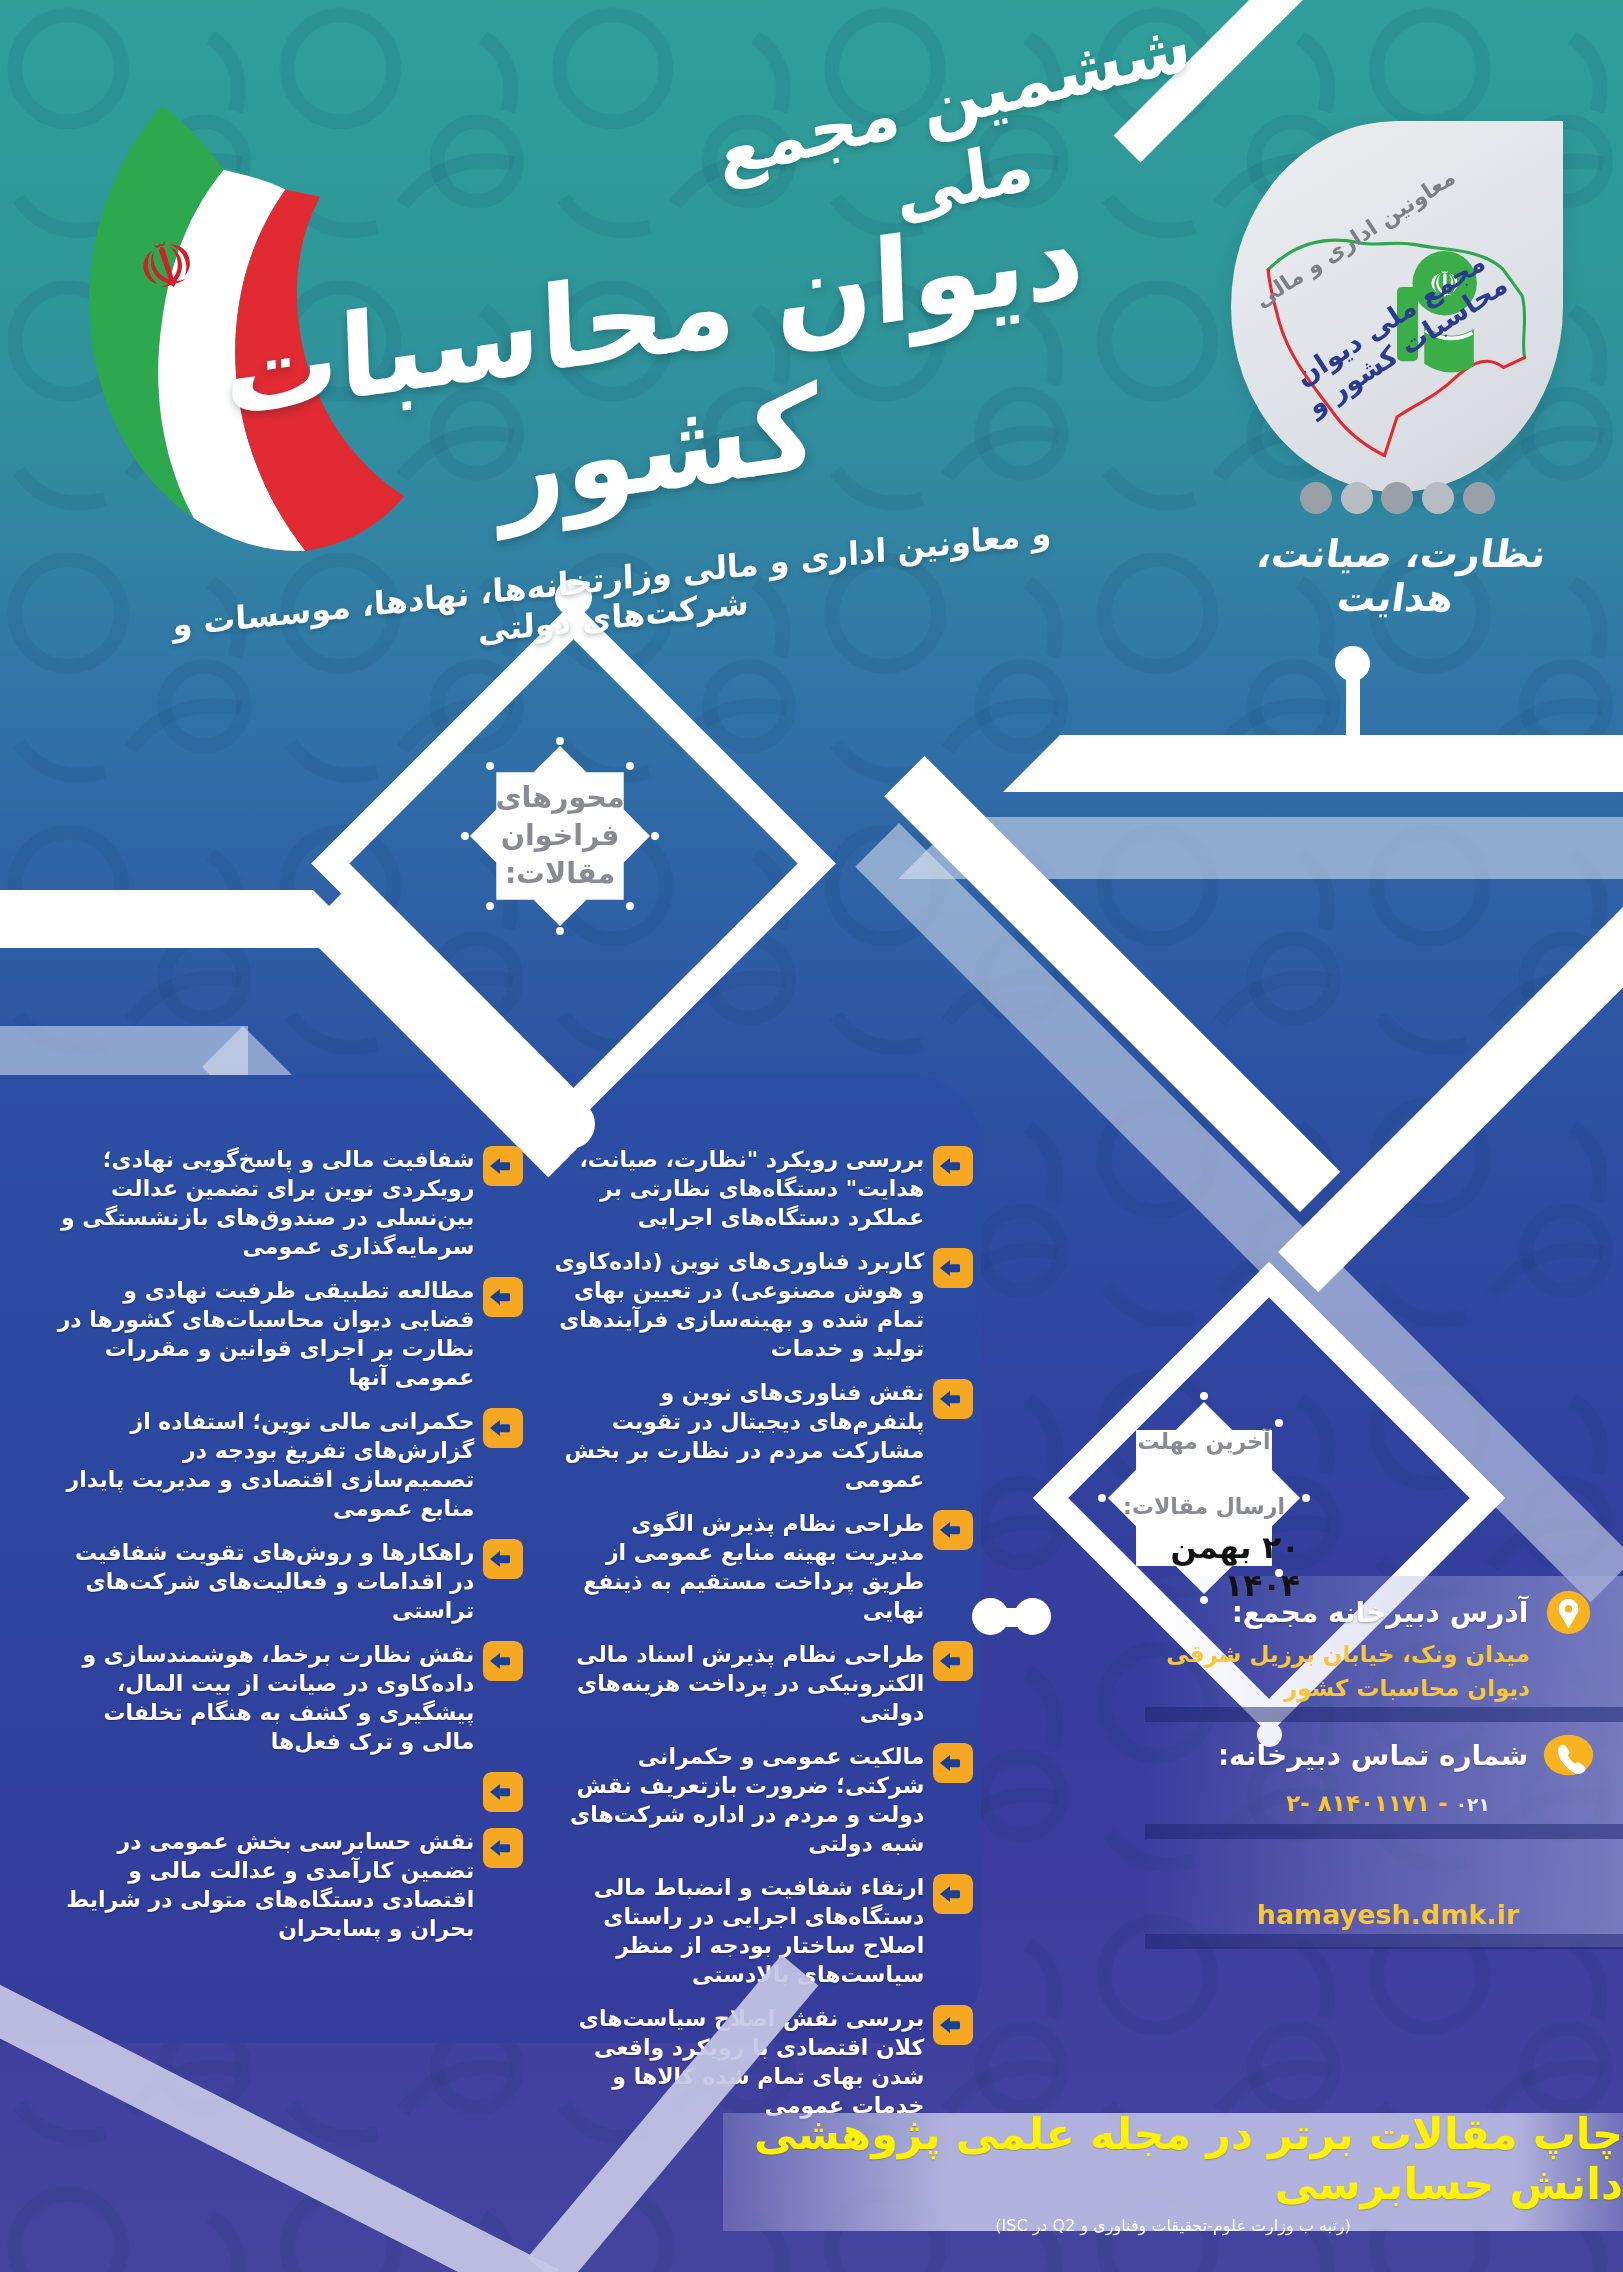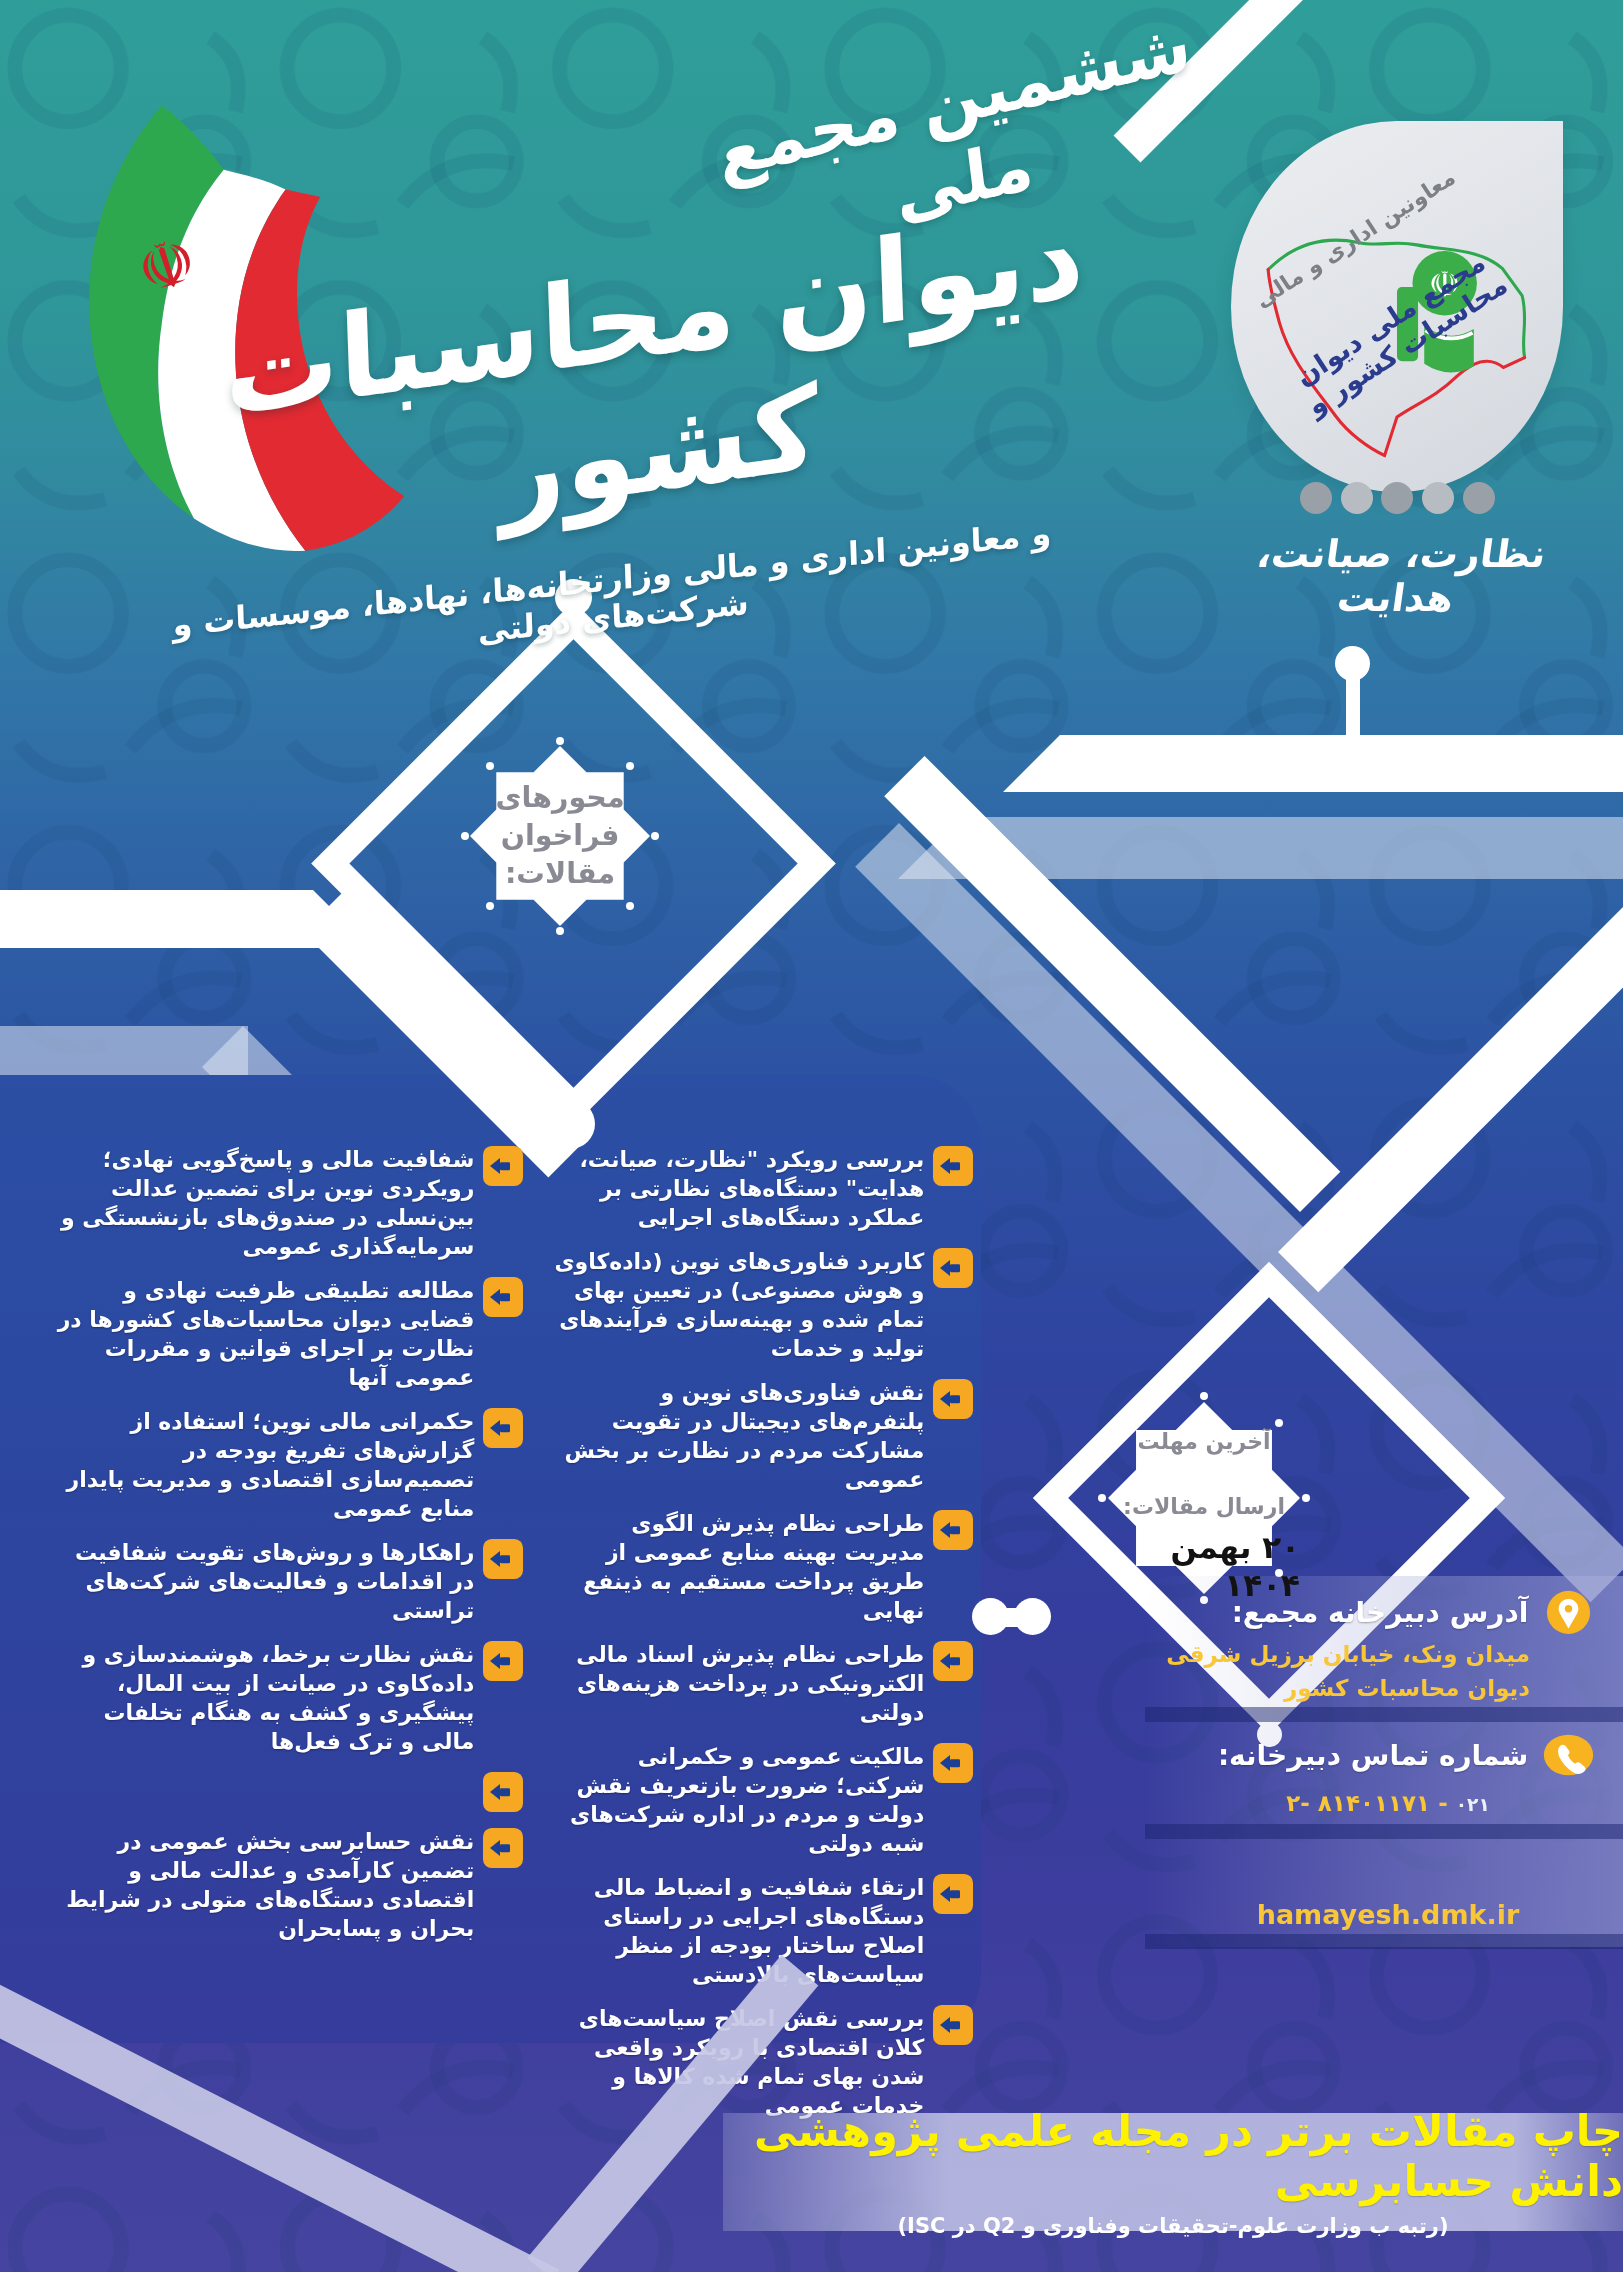--- a/index.html
+++ b/index.html
@@ -78,21 +78,21 @@
   .c-sep{position:absolute;left:0;width:100%;height:15px;background:rgba(26,35,110,.5);}
   .c-head{position:absolute;right:28px;display:flex;align-items:center;gap:13.6px;}
   .c-head .hd{color:#fff;font-weight:bold;font-size:28px;text-shadow:0 1.2px 1.9px rgba(0,0,30,.3);}
   .c-val{position:absolute;right:93px;color:#f8c636;font-weight:bold;font-size:23px;text-align:right;}
   .c-icon{width:53px;height:46px;flex:0 0 auto;}
   
   .banner{position:absolute;left:723px;top:2113px;width:900px;height:118px;
     background:linear-gradient(90deg,rgba(160,162,210,.35) 0%,rgba(196,198,232,.85) 25%,rgba(196,198,232,.85) 88%,rgba(180,182,222,.4) 100%);
     display:flex;flex-direction:column;align-items:center;justify-content:center;gap:7.4px;}
   .banner .h{color:#fff200;font-size:43px;font-weight:bold;text-shadow:0 1.2px 1.2px rgba(40,40,0,.25);}
-  .banner .s{color:#fff;font-size:21px;font-weight:bold;}
+  .banner .s{color:#fff;font-size:16px;font-weight:normal;}
   .flag{position:absolute;left:43px;top:93px;}
 </style>
 </head>
 <body>
 
 <div id="poster">
 
   <div class="bg"></div>
 
   <svg class="pattern" width="1623" height="2273" viewBox="0 0 2622 3671">

